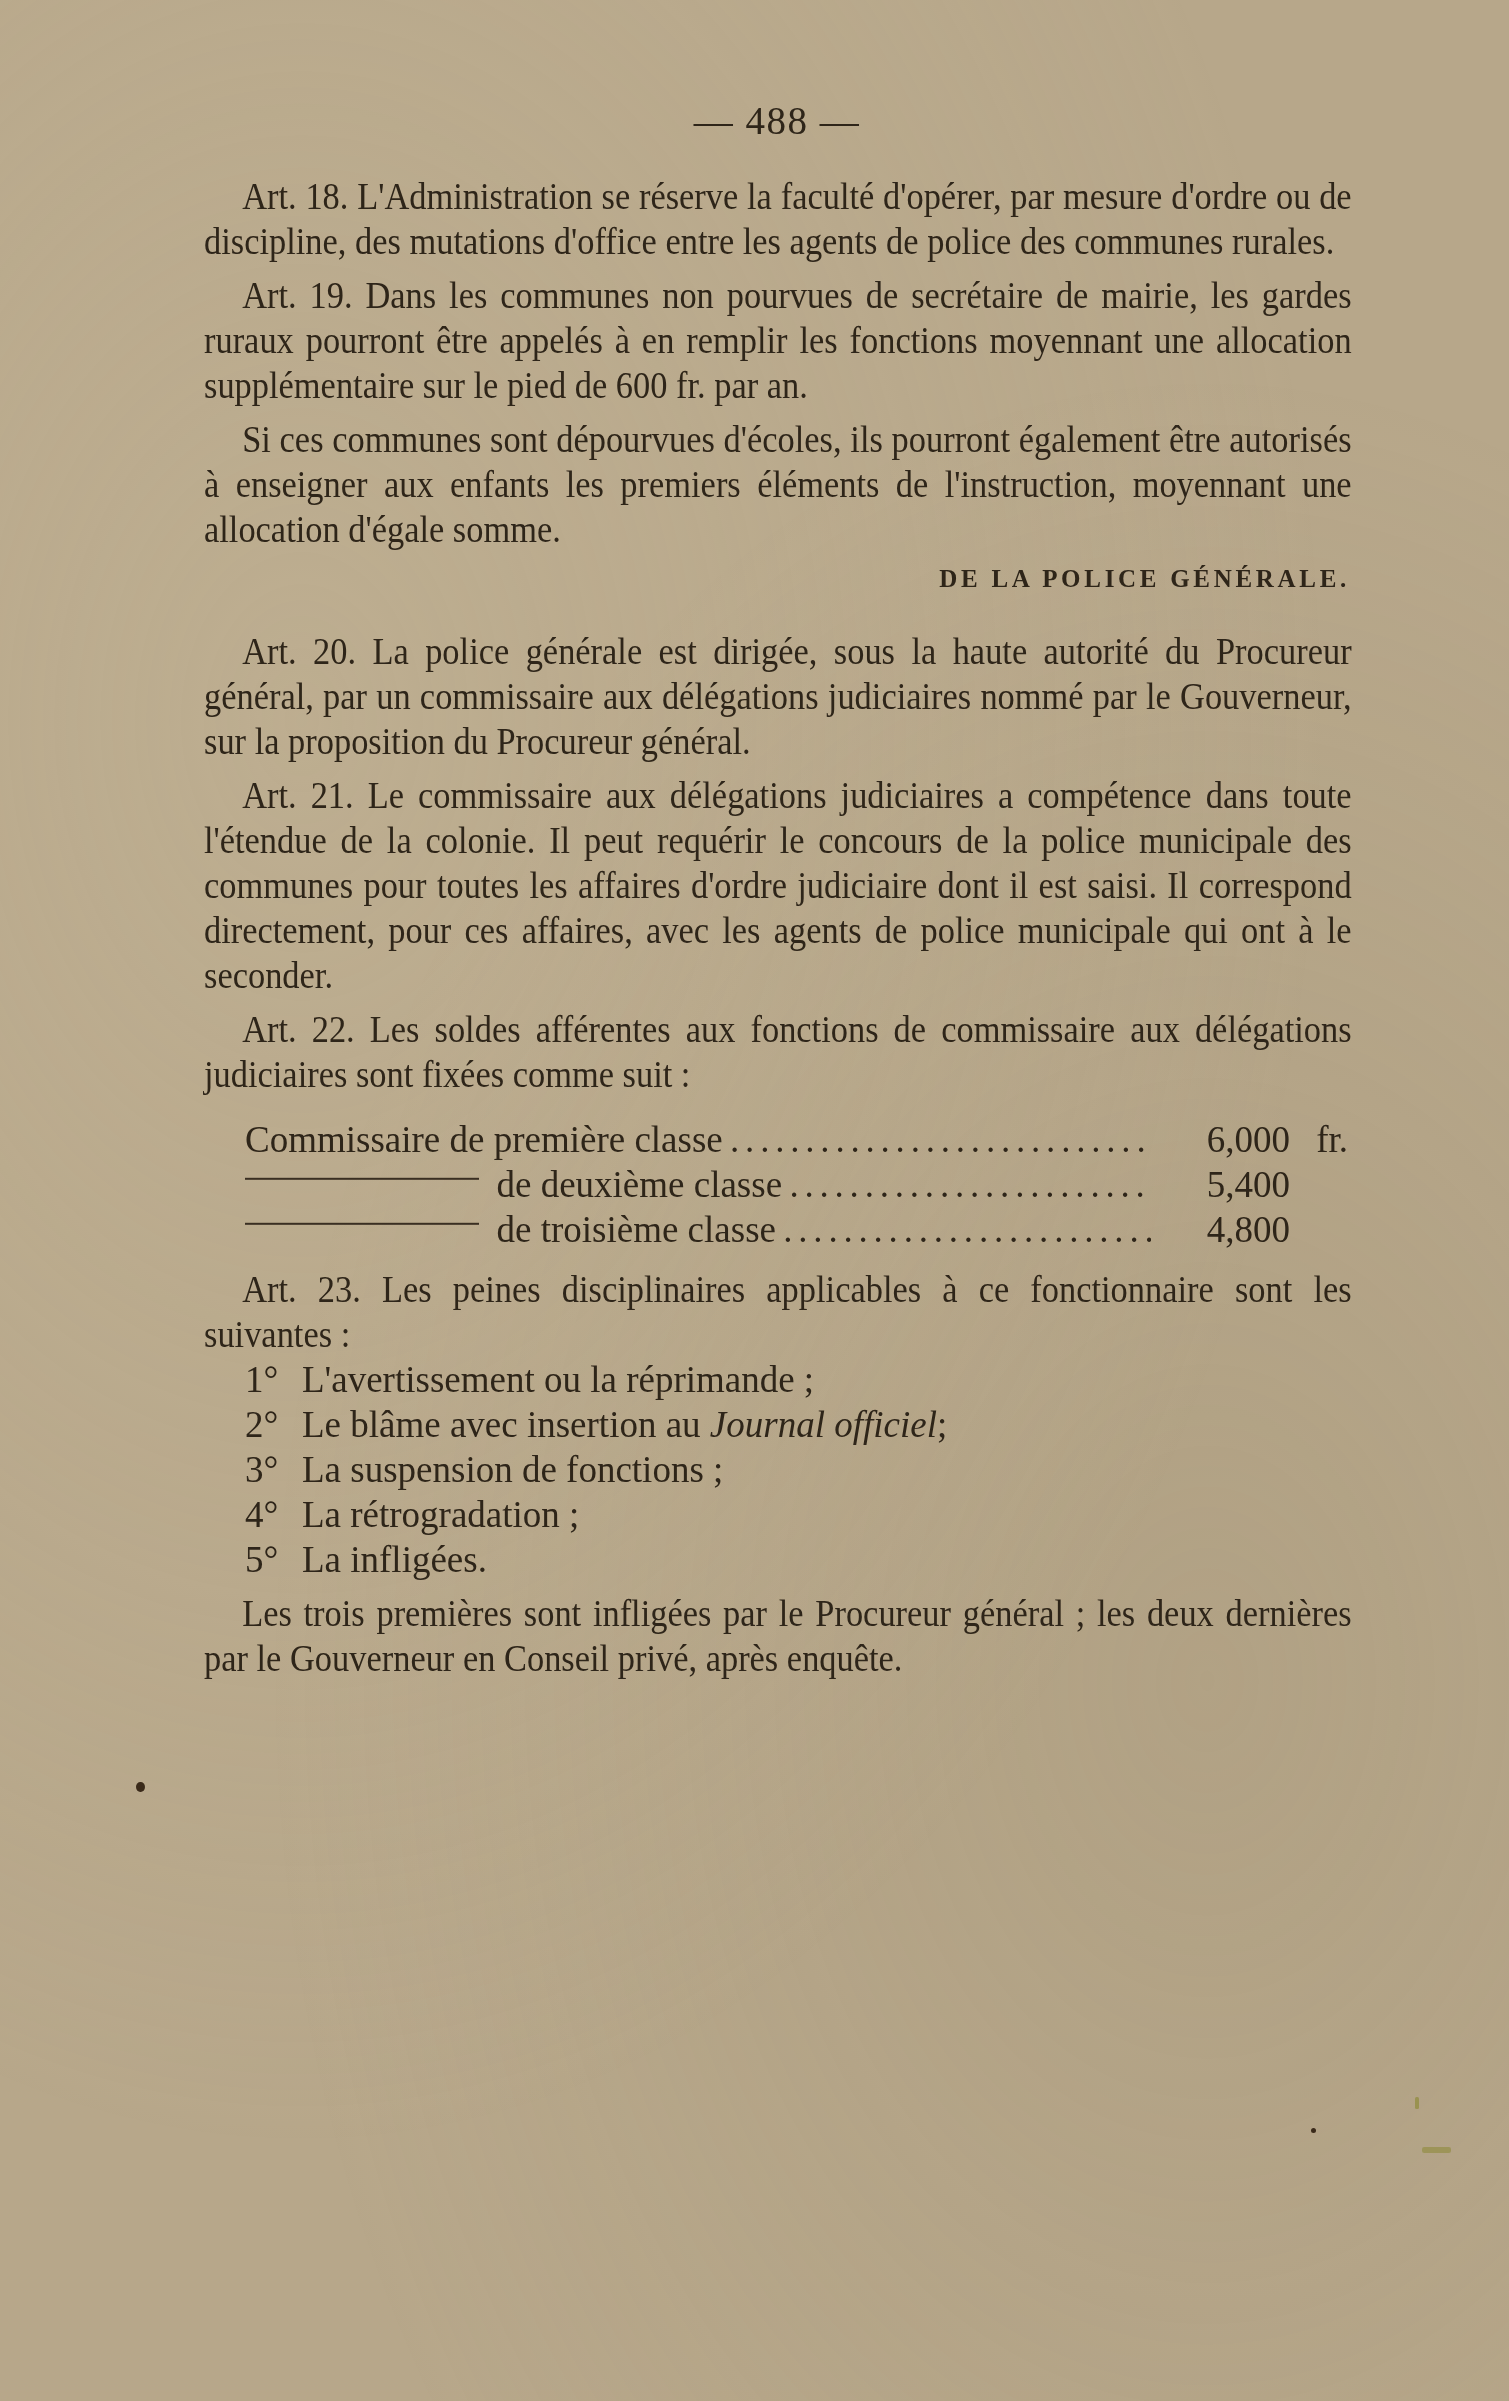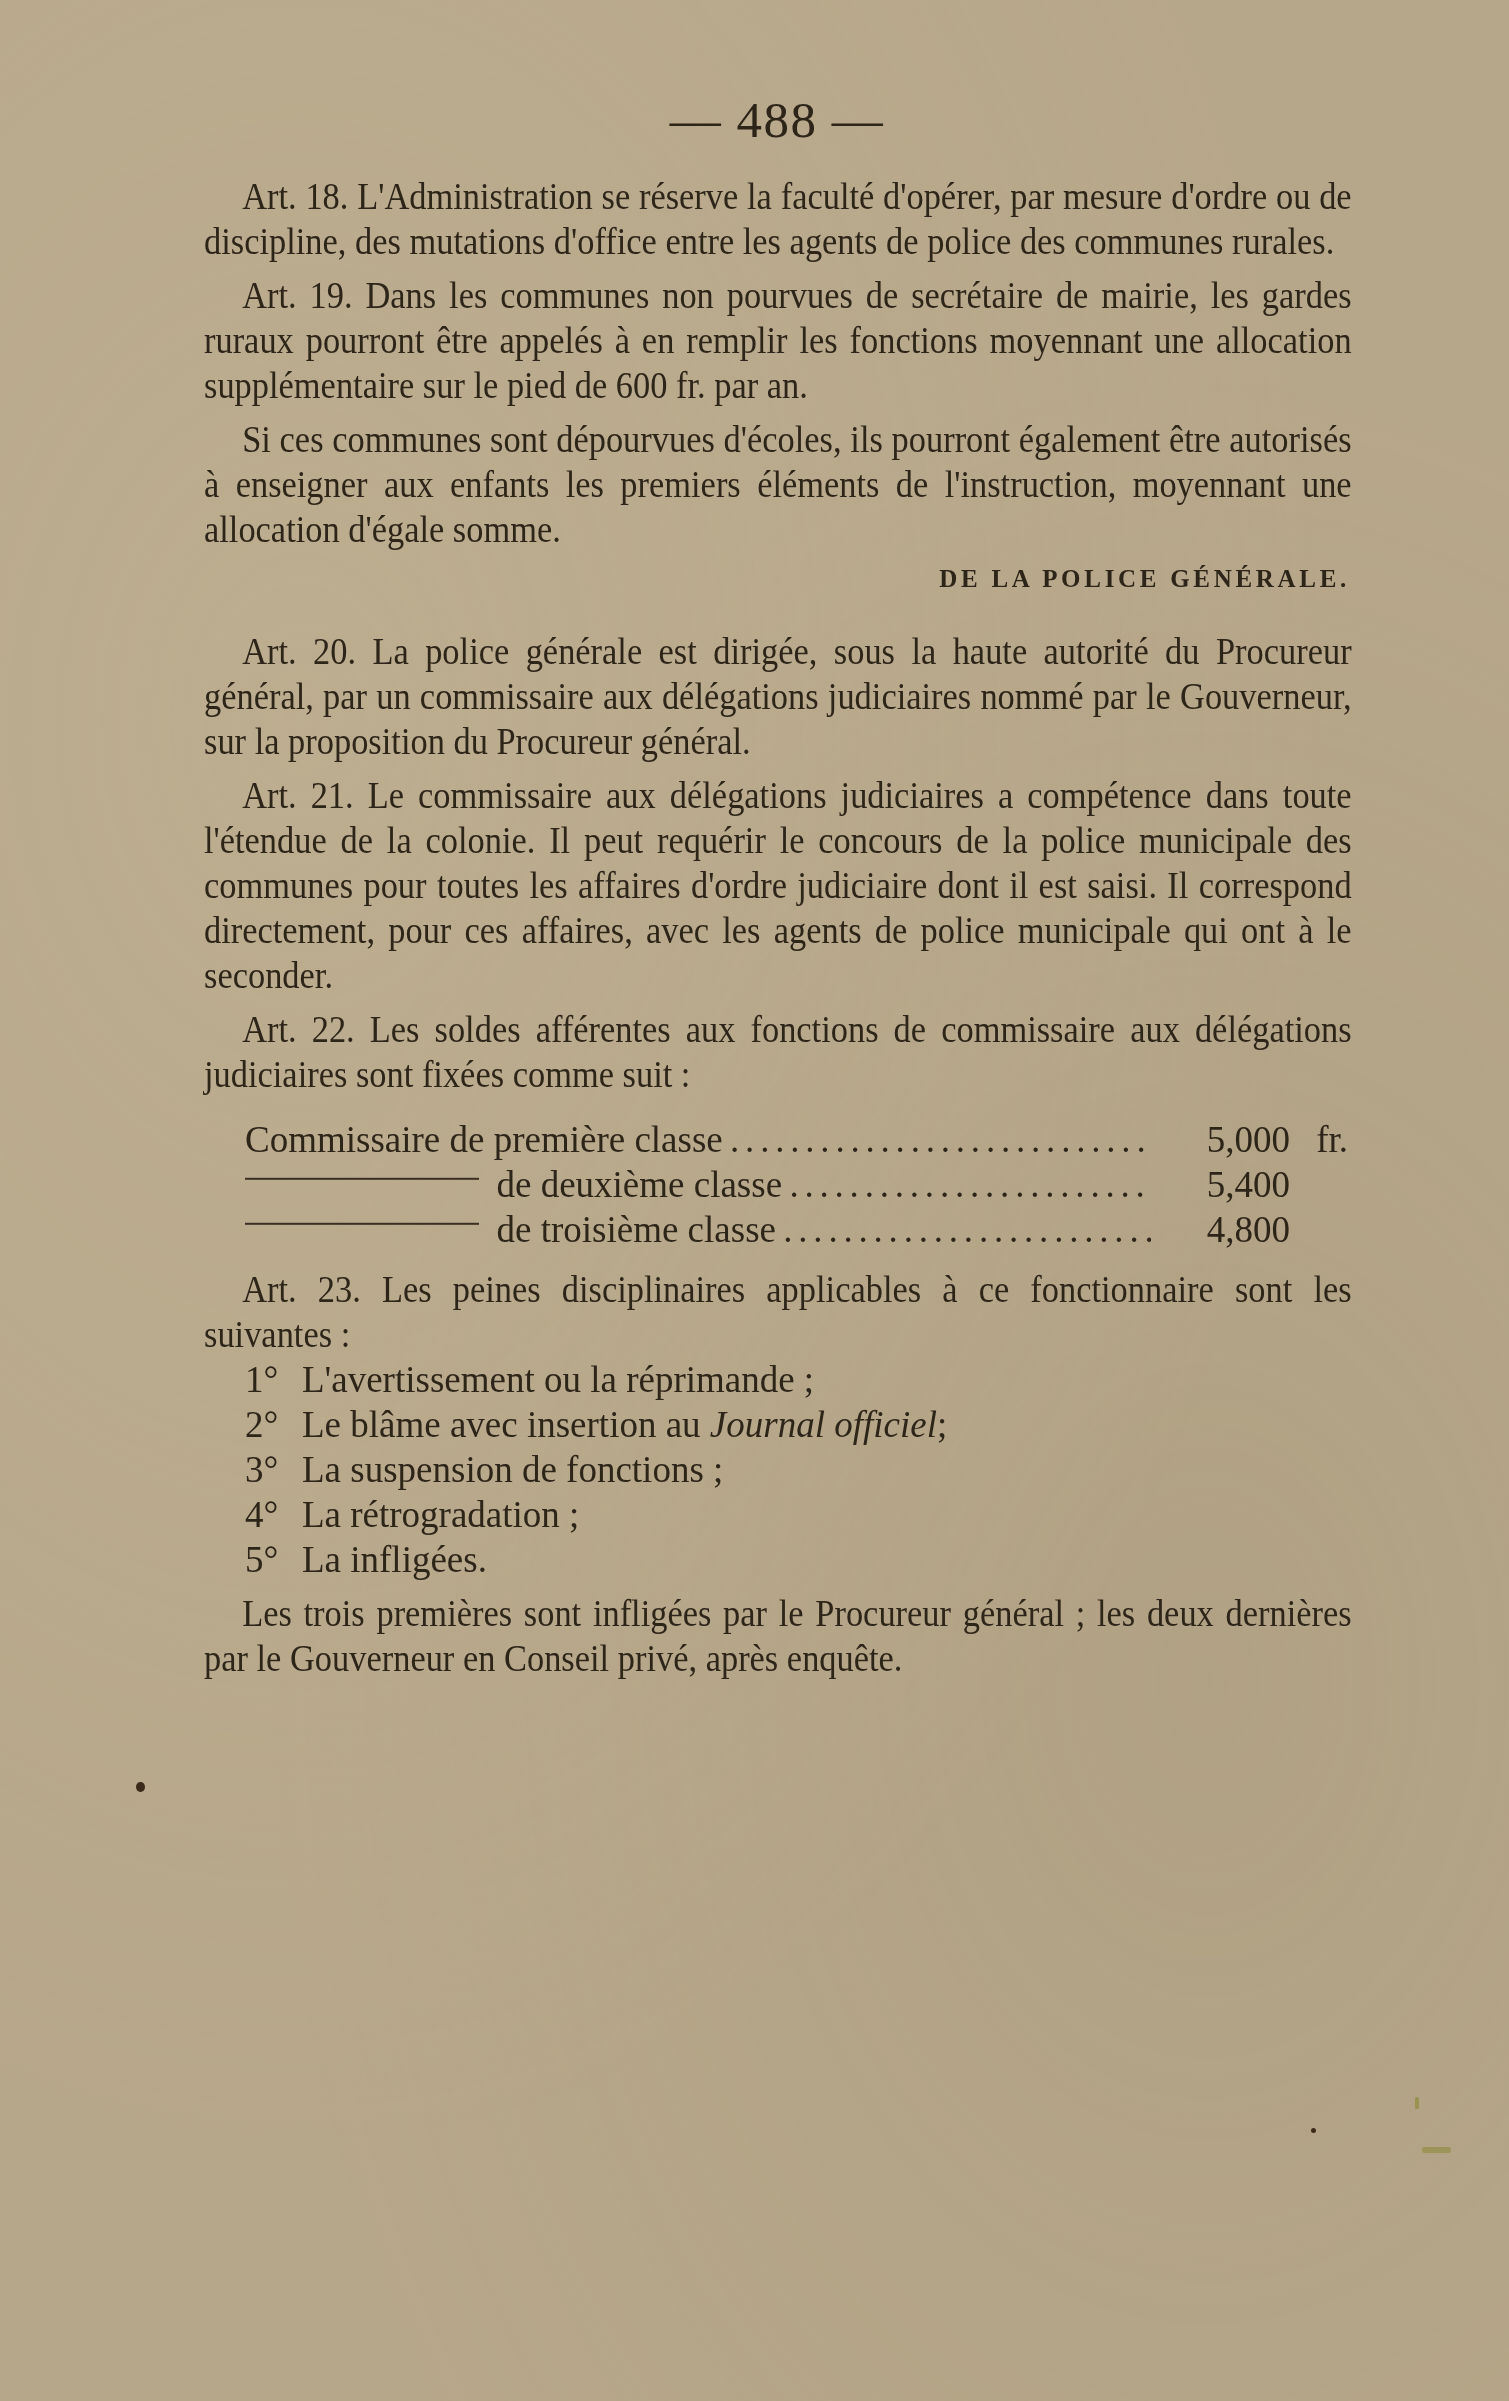--- a/index.html
+++ b/index.html
@@ -8,21 +8,21 @@
     background: #b7a78a;
     background-image:
       radial-gradient(ellipse at 20% 30%, rgba(200,185,155,0.35), transparent 60%),
       radial-gradient(ellipse at 80% 70%, rgba(160,145,115,0.25), transparent 55%);
     position: relative;
     font-family: "Liberation Serif", "DejaVu Serif", serif;
     color: #2e2519;
   }
   .page { position: absolute; left: 0; top: 0; width: 1510px; height: 2401px; }
   .column { position: absolute; left: 204px; width: 1146px; top: 95px; }
-  .folio { text-align: center; font-size: 51px; line-height: 51px; margin-bottom: 28px; letter-spacing: 1.5px; }
+  .folio { text-align: center; font-size: 39px; line-height: 51px; margin-bottom: 28px; letter-spacing: 1.5px; }
   p { margin: 0; font-size: 37px; line-height: 45px; text-align: justify; text-align-last: left;
       transform: scaleX(0.93); transform-origin: left top; width: 1234px; }
   .indent { text-indent: 41px; }
   .para { margin-bottom: 8.8px; }
   .chap { text-align: center; font-size: 38px; line-height: 51px; margin: 10.2px 0 22px; letter-spacing: 0.7px; }
   .subchap { text-align: right; font-size: 25px; line-height: 37px; letter-spacing: 3.7px; margin-bottom: 32px; font-weight: bold; }
   .pay-table { margin: 20.4px 0 14.6px 41px; width: 1103px; }
   .pay-row { display: flex; align-items: flex-start; font-size: 37px; line-height: 45px; }
   .pay-label { flex: 0 0 auto; }
   .ditto { display: inline-block; width: 234px; border-bottom: 2.2px solid #3a2f22; margin-right: 17.5px; vertical-align: middle; transform: translateY(-10.2px); }
@@ -49,21 +49,21 @@
     <div class="subchap">DE LA POLICE GÉNÉRALE.</div>
 
     <p class="indent para">Art. 20. La police générale est dirigée, sous la haute autorité du Procureur général, par un commissaire aux délégations judiciaires nommé par le Gouverneur, sur la proposition du Procureur général.</p>
     <p class="indent para">Art. 21. Le commissaire aux délégations judiciaires a compétence dans toute l'étendue de la colonie. Il peut requérir le concours de la police municipale des communes pour toutes les affaires d'ordre judiciaire dont il est saisi. Il correspond directement, pour ces affaires, avec les agents de police municipale qui ont à le seconder.</p>
     <p class="indent">Art. 22. Les soldes afférentes aux fonctions de commissaire aux délégations judiciaires sont fixées comme suit :</p>
 
     <div class="pay-table">
       <div class="pay-row">
         <span class="pay-label">Commissaire de première classe</span>
         <span class="leader">....................................</span>
-        <span class="amount">5,000</span>
+        <span class="amount">6,000</span>
         <span class="unit">fr.</span>
       </div>
       <div class="pay-row">
         <span class="pay-label"><span class="ditto"></span><span>de deuxième classe</span></span>
         <span class="leader">....................................</span>
         <span class="amount">5,400</span>
         <span class="unit"></span>
       </div>
       <div class="pay-row">
         <span class="pay-label"><span class="ditto"></span><span>de troisième classe</span></span>

